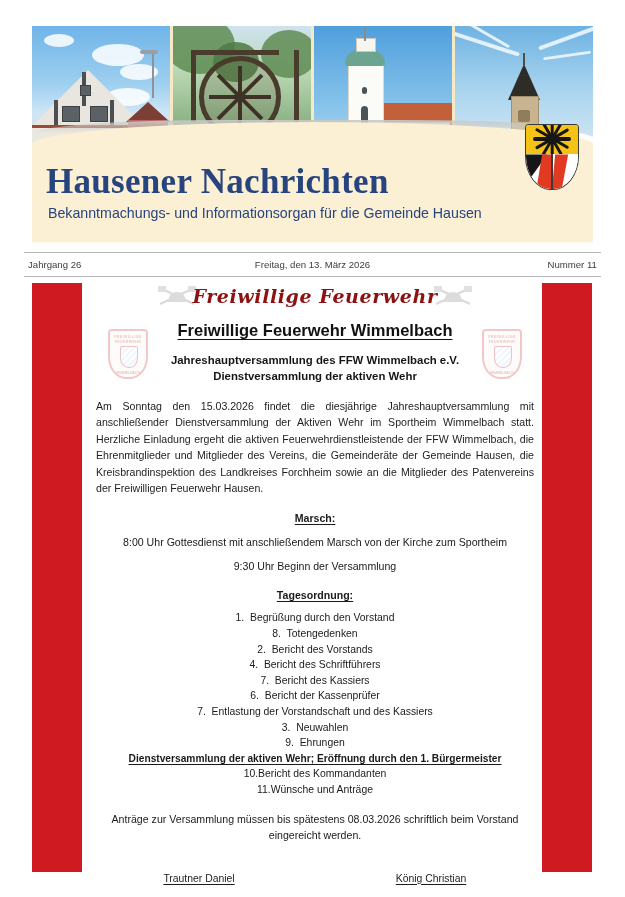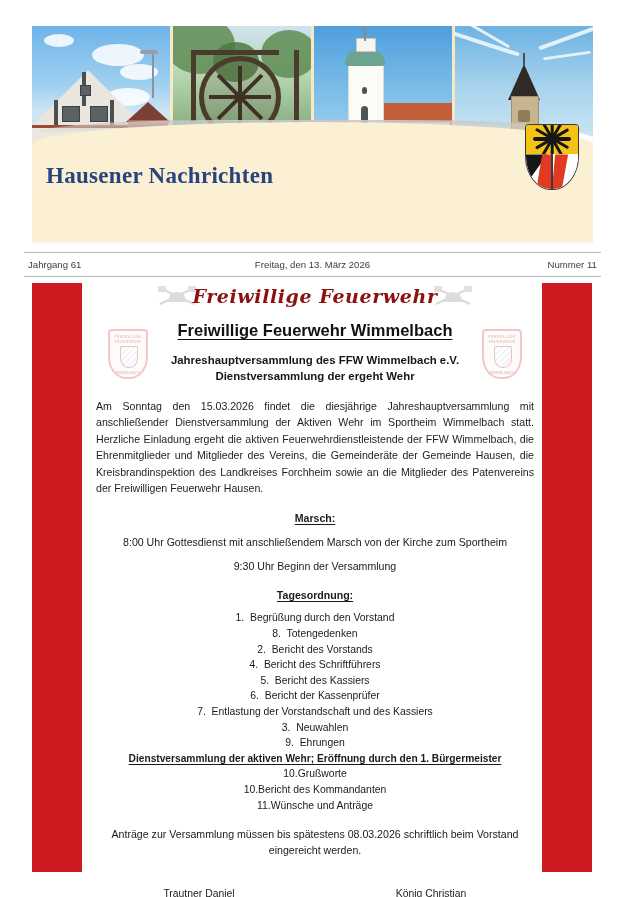--- a/index.html
+++ b/index.html
@@ -308,21 +308,21 @@
   }
 
   .title-block {
     position: absolute;
     left: 14px;
     top: 138px;
     width: 500px;
   }
   .paper-title {
     font-family: "Liberation Serif", serif;
-    font-size: 23px;
+    font-size: 35px;
     font-weight: 700;
     color: #28447e;
     letter-spacing: .3px;
     line-height: 1;
     margin: 0;
     white-space: nowrap;
   }
   .paper-sub {
     font-family: "Liberation Sans", sans-serif;
     font-size: 14.2px;
@@ -693,20 +693,21 @@
           <div class="snowmass s2"></div>
           <div class="snowmass s3"></div>
       </div>
     </div>
 
     <div class="swoop-band"></div>
     <div class="swoop"></div>
 
     <div class="title-block">
       <h1 class="paper-title">Hausener Nachrichten</h1>
+      <div class="paper-sub">Bekanntmachungs- und Informationsorgan für die Gemeinde Hausen</div>
     </div>
 
     <div class="crest">
       <div class="shield">
         <div class="gold"></div>
         <div class="wheel">
           <i style="transform:rotate(0deg)"></i>
           <i style="transform:rotate(30deg)"></i>
           <i style="transform:rotate(60deg)"></i>
           <i style="transform:rotate(90deg)"></i>
@@ -720,21 +721,21 @@
           </div>
         <div class="lowright">
             <div class="redR"></div>
           </div>
         <div class="divider"></div>
       </div>
     </div>
   </div>
 
   <div class="dateline">
-    <div class="dl-left">Jahrgang 61</div>
+    <div class="dl-left">Jahrgang 26</div>
     <div class="dl-center">Freitag, den 13. März 2026</div>
     <div class="dl-right">Nummer 11</div>
   </div>
 
   <div class="redbar left"></div>
   <div class="redbar right"></div>
 
   <div class="article">
 
     <div class="fraktur-row">
@@ -767,47 +768,46 @@
     </div>
     <div class="ffw-badge r">
       <div class="bshield"></div>
       <div class="btxt">FREIWILLIGE FEUERWEHR</div>
       <div class="binner"></div>
       <div class="bfoot">WIMMELBACH</div>
     </div>
 
     <div class="club-title">Freiwillige Feuerwehr Wimmelbach</div>
     <div class="club-sub1">Jahreshauptversammlung  des FFW Wimmelbach e.V.</div>
-    <div class="club-sub2">Dienstversammlung der ergeht Wehr</div>
+    <div class="club-sub2">Dienstversammlung der aktiven Wehr</div>
 
     <p class="body-text">Am Sonntag den 15.03.2026 findet die diesjährige Jahreshauptversammlung mit anschließender Dienstversammlung der Aktiven Wehr im Sportheim Wimmelbach statt. Herzliche Einladung ergeht die aktiven Feuerwehrdienstleistende der FFW Wimmelbach, die Ehrenmitglieder und Mitglieder des Vereins, die Gemeinderäte der Gemeinde Hausen, die Kreisbrandinspektion des Landkreises Forchheim sowie an die Mitglieder des Patenvereins der Freiwilligen Feuerwehr Hausen.</p>
 
     <div class="ablauf-head">Marsch:</div>
 
     <div class="time-line">
       <b>8:00 Uhr</b><span> Gottesdienst mit anschließendem Marsch von der Kirche zum Sportheim</span>
     </div>
     <div class="time-line">
       <b>9:30 Uhr</b><span> Beginn der Versammlung</span>
     </div>
 
     <div class="tagesordnung-head">Tagesordnung:</div>
 
     <div class="agenda">
       <div class="ag-item">1.  Begrüßung durch den Vorstand</div>
       <div class="ag-item">8.  Totengedenken</div>
       <div class="ag-item">2.  Bericht des Vorstands</div>
       <div class="ag-item">4.  Bericht des Schriftführers</div>
-      <div class="ag-item">5.  Bericht des Kassiers</div>
+      <div class="ag-item">7.  Bericht des Kassiers</div>
       <div class="ag-item">6.  Bericht der Kassenprüfer</div>
       <div class="ag-item">7.  Entlastung der Vorstandschaft und des Kassiers</div>
       <div class="ag-item">3.  Neuwahlen</div>
       <div class="ag-item">9.  Ehrungen</div>
       <div class="ag-sep">Dienstversammlung der aktiven Wehr; Eröffnung durch den 1. Bürgermeister</div>
-      <div class="ag-item">10.Grußworte</div>
       <div class="ag-item">10.Bericht des Kommandanten</div>
       <div class="ag-item">11.Wünsche und Anträge</div>
     </div>
 
     <div class="closing">Anträge zur Versammlung müssen bis spätestens 08.03.2026 schriftlich beim Vorstand eingereicht werden.</div>
 
     <div class="signatures">
       <div class="sig">
         <div class="sig-name">Trautner Daniel</div>
 

